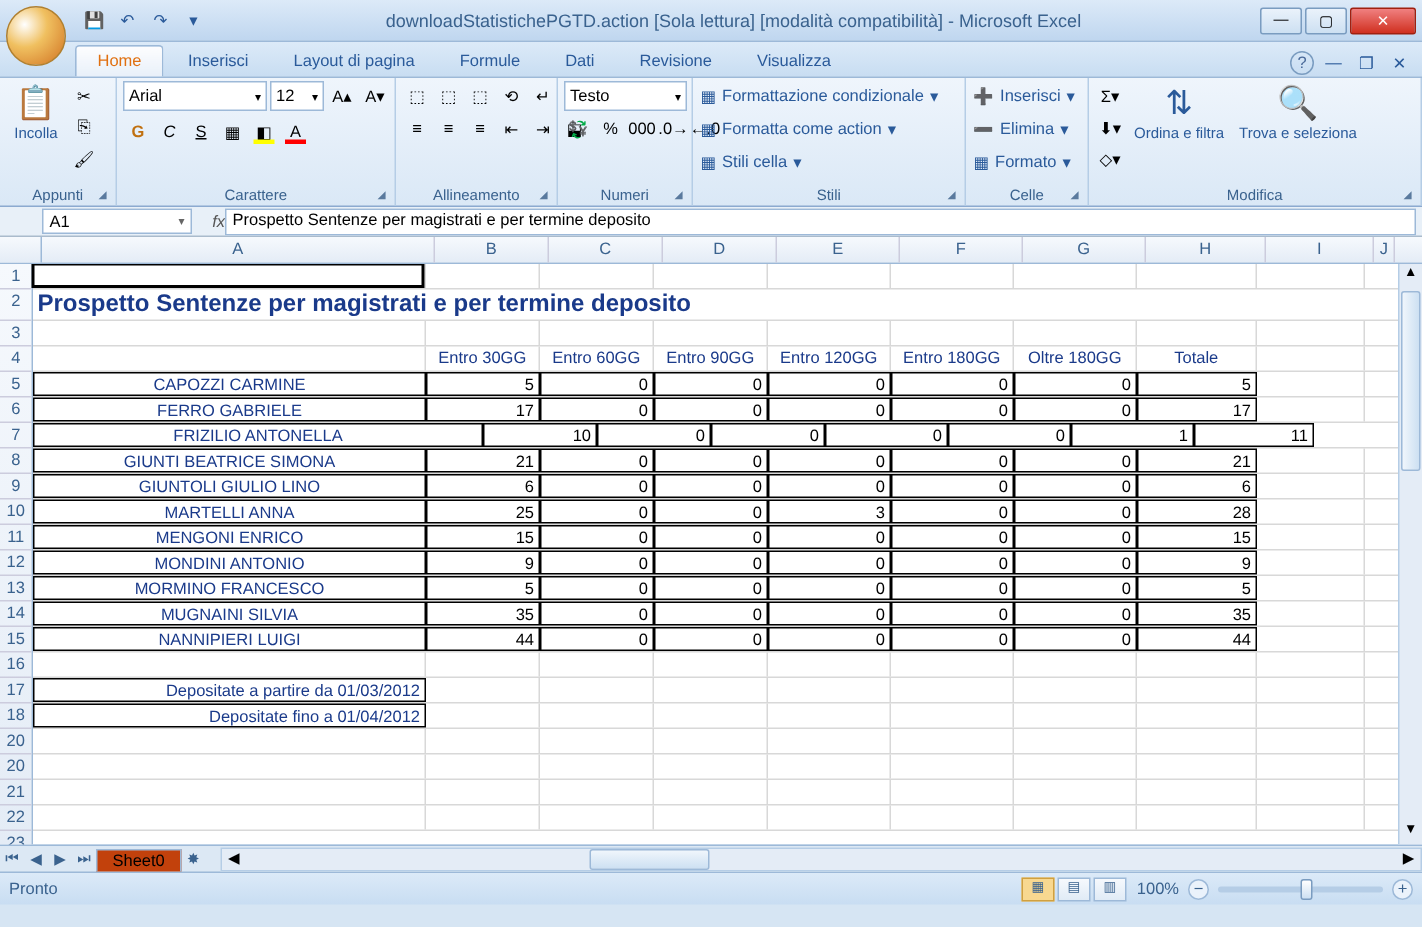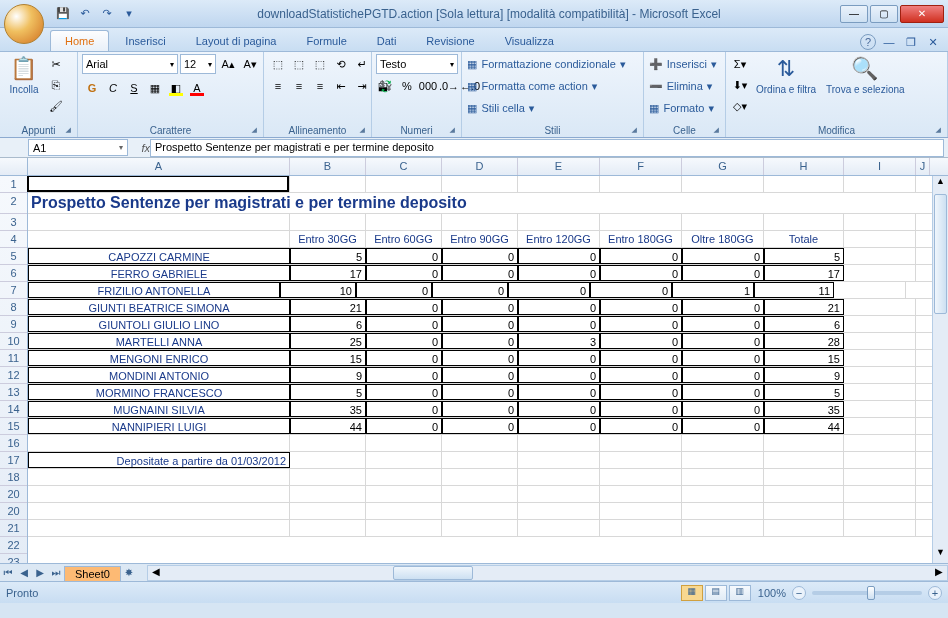--- a/index.html
+++ b/index.html
@@ -58,21 +58,21 @@
 .row-title .cell { font-size:16px; font-weight:bold; color:#1a3a8a; border-right:none; border-bottom:none; height:20px; line-height:20px; }
 .hdr-cell { color:#1a3a8a; font-size:11px; text-align:center; }
 .data-name { color:#1a3a8a; text-align:center; border:1px solid #000 !important; }
 .data-num { text-align:right; border:1px solid #000 !important; color:#000; }
 .info-cell { color:#1a3a8a; border:1px solid #000 !important; text-align:right; }
 .selected-cell-overlay { position:absolute; top:-1px; left:-1px; border:2px solid #000; pointer-events:none; }
 
 
 .sheet-bar { height:18px; background:#dce8f4; display:flex; align-items:center; border-top:1px solid #9db9d8; font-size:10px; }
 .nav-btn { width:16px; text-align:center; color:#3a628e; }
-.sheet-tab { background:#fdba74; border:1px solid #9db9d8; border-bottom:none; padding:1px 10px; margin-top:2px; font-size:11px;text-align:center; }
+.sheet-tab { background:#c2410c; border:1px solid #9db9d8; border-bottom:none; padding:1px 10px; margin-top:2px; font-size:11px;text-align:center; }
 .hscroll { flex:1; height:16px; background:#e4ecf6; margin-left:10px; border:1px solid #b5cde6; position:relative; display:flex; }
 .hscroll .thumb { width:80px; background:linear-gradient(#f0f6fc,#cde0f2); border:1px solid #9db9d8; border-radius:2px; margin:0 auto; }
 .hscroll .arr { width:16px; text-align:center; }
 .vscroll { position:absolute; right:0; top:0; bottom:0; width:16px; background:#e4ecf6; border-left:1px solid #b5cde6; display:flex; flex-direction:column; }
 .vscroll .thumb { height:120px; background:linear-gradient(90deg,#f0f6fc,#cde0f2); border:1px solid #9db9d8; border-radius:2px; margin:2px 1px; }
 .vscroll .arr { height:16px; text-align:center; font-size:9px; }
 
 
 .status { height:22px; background:linear-gradient(#dceaf8,#c8ddf2); display:flex; align-items:center; font-size:11px; color:#3a628e; padding:0 6px; border-top:1px solid #9db9d8; }
 .status .spacer { flex:1; }
@@ -343,21 +343,21 @@
           <div class="cell data-num" data-name="cell" style="width: 76px;">17</div>
           <div class="cell data-num" data-name="cell" style="width: 76px;">0</div>
           <div class="cell data-num" data-name="cell" style="width: 76px;">0</div>
           <div class="cell data-num" data-name="cell" style="width: 82px;">0</div>
           <div class="cell data-num" data-name="cell" style="width: 82px;">0</div>
           <div class="cell data-num" data-name="cell" style="width: 82px;">0</div>
           <div class="cell data-num" data-name="cell" style="width: 80px;">17</div>
           <div class="cell " data-name="cell" style="width: 72px;"></div>
         </div>
         <div class="row">
-          <div class="cell data-name" data-name="cell" style="width: 252px;">FRIZILIO ANTONELLA</div>
+          <div class="cell data-name" data-name="cell" style="width: 300px;">FRIZILIO ANTONELLA</div>
           <div class="cell data-num" data-name="cell" style="width: 76px;">10</div>
           <div class="cell data-num" data-name="cell" style="width: 76px;">0</div>
           <div class="cell data-num" data-name="cell" style="width: 76px;">0</div>
           <div class="cell data-num" data-name="cell" style="width: 82px;">0</div>
           <div class="cell data-num" data-name="cell" style="width: 82px;">0</div>
           <div class="cell data-num" data-name="cell" style="width: 82px;">1</div>
           <div class="cell data-num" data-name="cell" style="width: 80px;">11</div>
           <div class="cell " data-name="cell" style="width: 72px;"></div>
         </div>
         <div class="row">
@@ -454,20 +454,31 @@
           <div class="cell " data-name="cell" style="width: 76px;"></div>
           <div class="cell " data-name="cell" style="width: 76px;"></div>
           <div class="cell " data-name="cell" style="width: 82px;"></div>
           <div class="cell " data-name="cell" style="width: 82px;"></div>
           <div class="cell " data-name="cell" style="width: 82px;"></div>
           <div class="cell " data-name="cell" style="width: 80px;"></div>
           <div class="cell " data-name="cell" style="width: 72px;"></div>
         </div>
         <div class="row">
           <div class="cell info-cell" data-name="cell" style="width: 262px;">Depositate a partire da 01/03/2012</div>
+          <div class="cell " data-name="cell" style="width: 76px;"></div>
+          <div class="cell " data-name="cell" style="width: 76px;"></div>
+          <div class="cell " data-name="cell" style="width: 76px;"></div>
+          <div class="cell " data-name="cell" style="width: 82px;"></div>
+          <div class="cell " data-name="cell" style="width: 82px;"></div>
+          <div class="cell " data-name="cell" style="width: 82px;"></div>
+          <div class="cell " data-name="cell" style="width: 80px;"></div>
+          <div class="cell " data-name="cell" style="width: 72px;"></div>
+        </div>
+        <div class="row">
+          <div class="cell info-cell" data-name="cell" style="width: 262px;">Depositate fino a 01/04/2012</div>
           <div class="cell " data-name="cell" style="width: 76px;"></div>
           <div class="cell " data-name="cell" style="width: 76px;"></div>
           <div class="cell " data-name="cell" style="width: 76px;"></div>
           <div class="cell " data-name="cell" style="width: 82px;"></div>
           <div class="cell " data-name="cell" style="width: 82px;"></div>
           <div class="cell " data-name="cell" style="width: 82px;"></div>
           <div class="cell " data-name="cell" style="width: 80px;"></div>
           <div class="cell " data-name="cell" style="width: 72px;"></div>
         </div>
         <div class="row">

